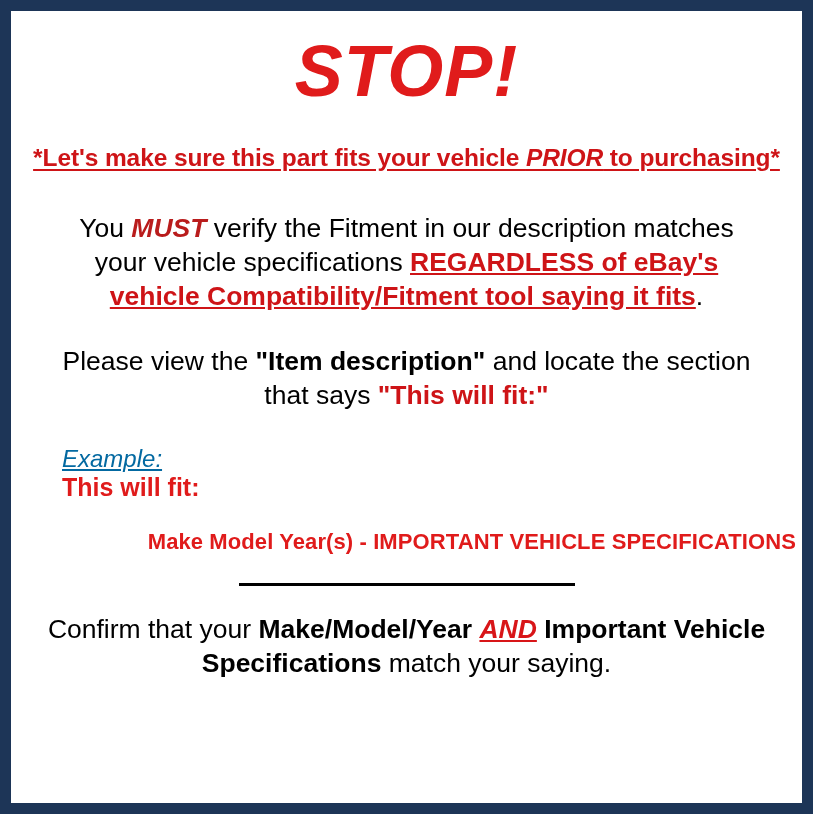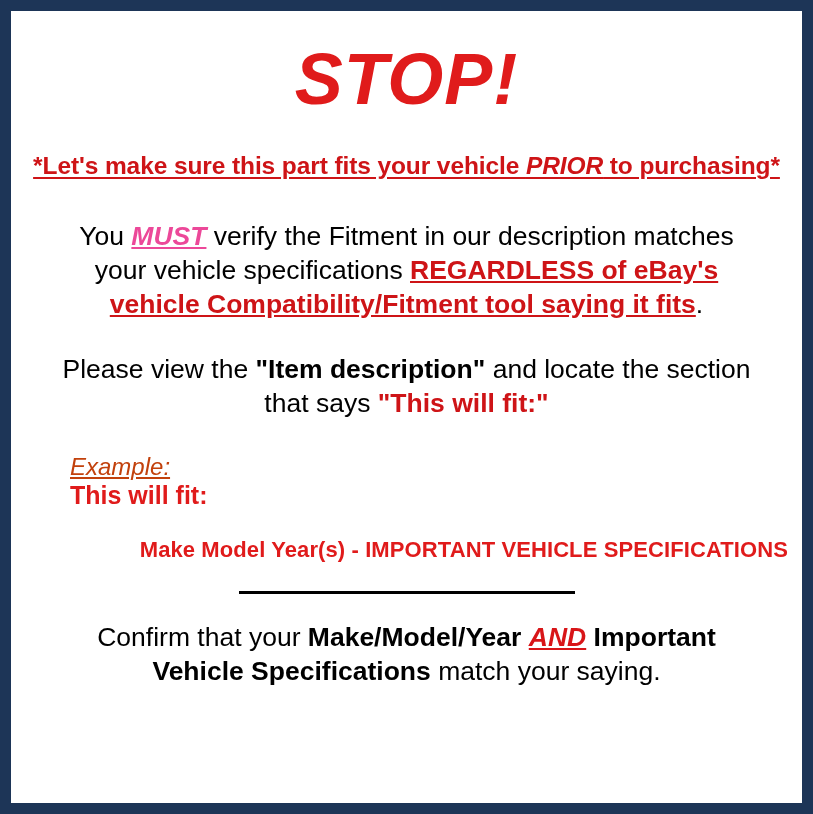--- a/index.html
+++ b/index.html
@@ -13,21 +13,21 @@
     font-family: "Liberation Sans", sans-serif;
     overflow: hidden;
   }
 
   .notice-card {
     box-sizing: border-box;
     width: 813px;
     height: 814px;
     background: #ffffff;
     border: 11px solid #1d3557;
-    padding: 8px;
+    padding: 0;
     position: relative;
   }
 
   .inner {
     box-sizing: border-box;
     width: 100%;
     height: 100%;
     padding: 6px 6px 0 6px;
     display: block;
   }
@@ -63,24 +63,23 @@
     letter-spacing: -0.1px;
   }
   .tagline .it { font-style: italic; }
 
   .para-must {
     margin: 40px 34px 0 34px;
     font-size: 26.5px;
     line-height: 1.28;
   }
   .em-must {
-    color: #ec4899;
+    color: #b91c1c;
     font-weight: bold;
     font-style: italic;
-    text-decoration: underline;
     text-underline-offset: 2px;
   }
   .em-regardless {
     color: #CE1417;
     font-weight: bold;
     text-decoration: underline;
     text-underline-offset: 2px;
   }
 
   .para-view {
@@ -90,21 +89,21 @@
   }
   .bold-black { font-weight: bold; color: #000000; }
   .red-quote { color: #CE1417; font-weight: bold; }
 
   .example-block {
     margin: 33px 0 0 45px;
     text-align: left;
   }
   .example-label {
     display: inline-block;
-    color: #c2410c;
+    color: #0369a1;
     font-style: italic;
     font-size: 24px;
     text-decoration: underline;
     text-underline-offset: 2px;
     line-height: 1.12;
     text-align: right;
   }
   .will-fit {
     display: block;
     color: #E01B1B;

